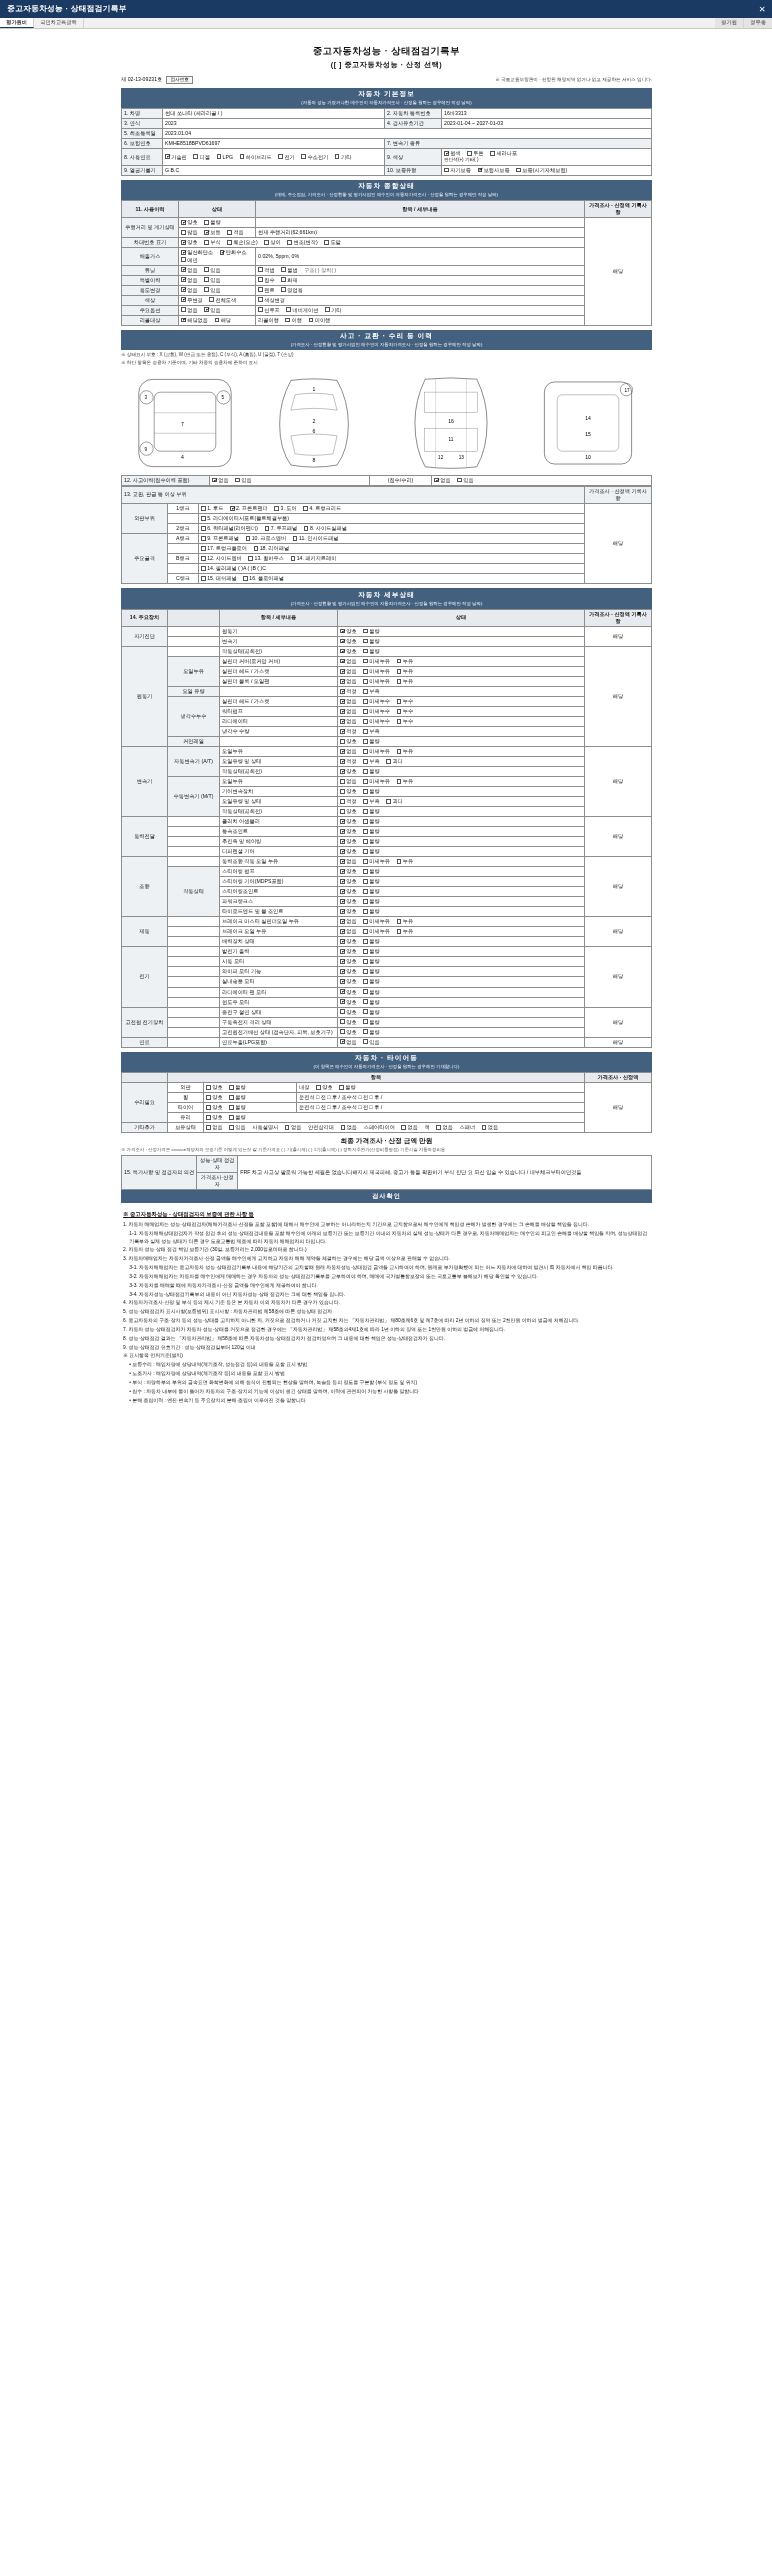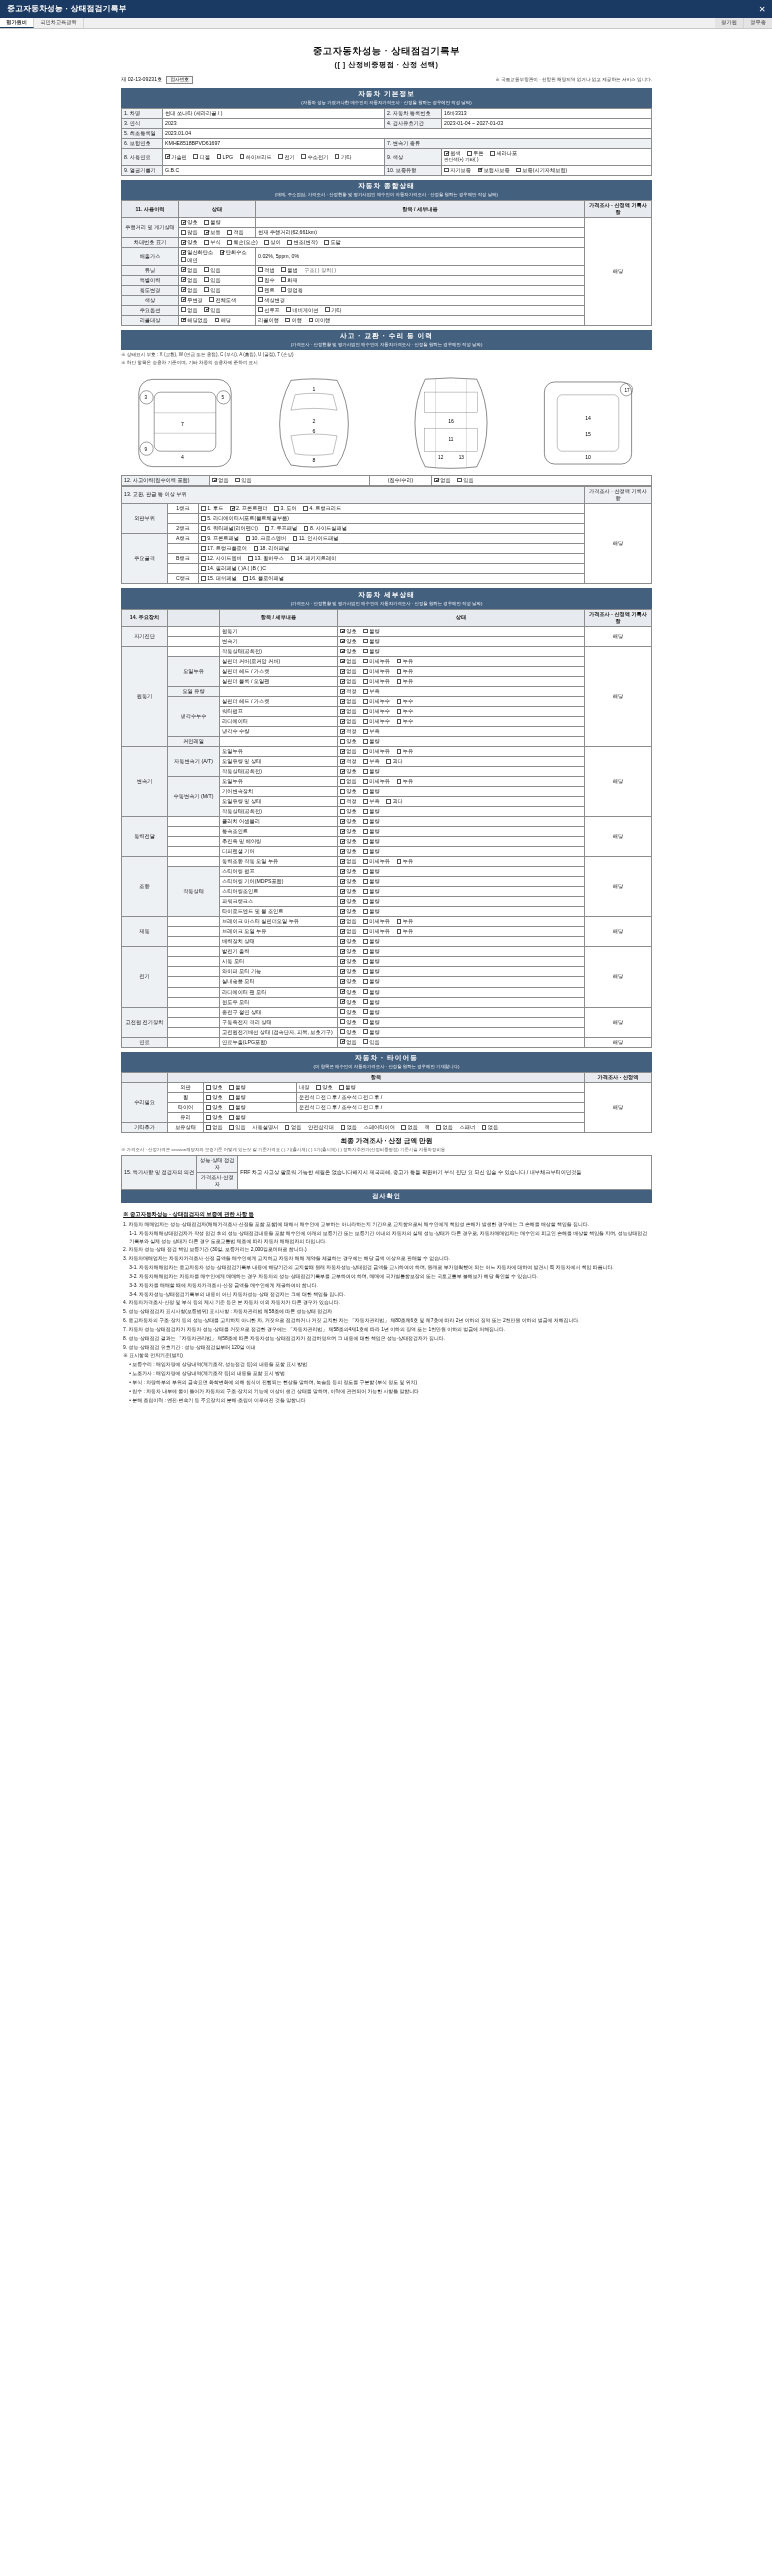--- a/index.html
+++ b/index.html
@@ -80,21 +80,21 @@
   <div class="right">
     <div class="tab">평가원</div>
     <div class="tab">정무종</div>
   </div>
 </div>
 
 <div class="page">
 <div class="sheet">
 
   <div class="doc-title">중고자동차성능 · 상태점검기록부</div>
-  <div class="doc-sub">([     ] 산정비중평점 · 산정 선택)</div>
+  <div class="doc-sub">([     ] 중고자동차성능 · 산정 선택)</div>
 
   <div class="doc-meta">
     <span>제 02-13-09231호</span>
     <span class="badge">검사번호</span>
     <span class="right">※ 국토교통부장관이 · 선정된 해당지역 없거나 없고 제공하는 서비스 입니다.</span>
   </div>
 
   <div class="band">
     <div class="b1">자동차 기본정보</div>
     <div class="b2">(자동차 성능 가졌거나한 매수인이 자동차가격조사 · 산정을 원하는 경우에만 작성 날짜)</div>

